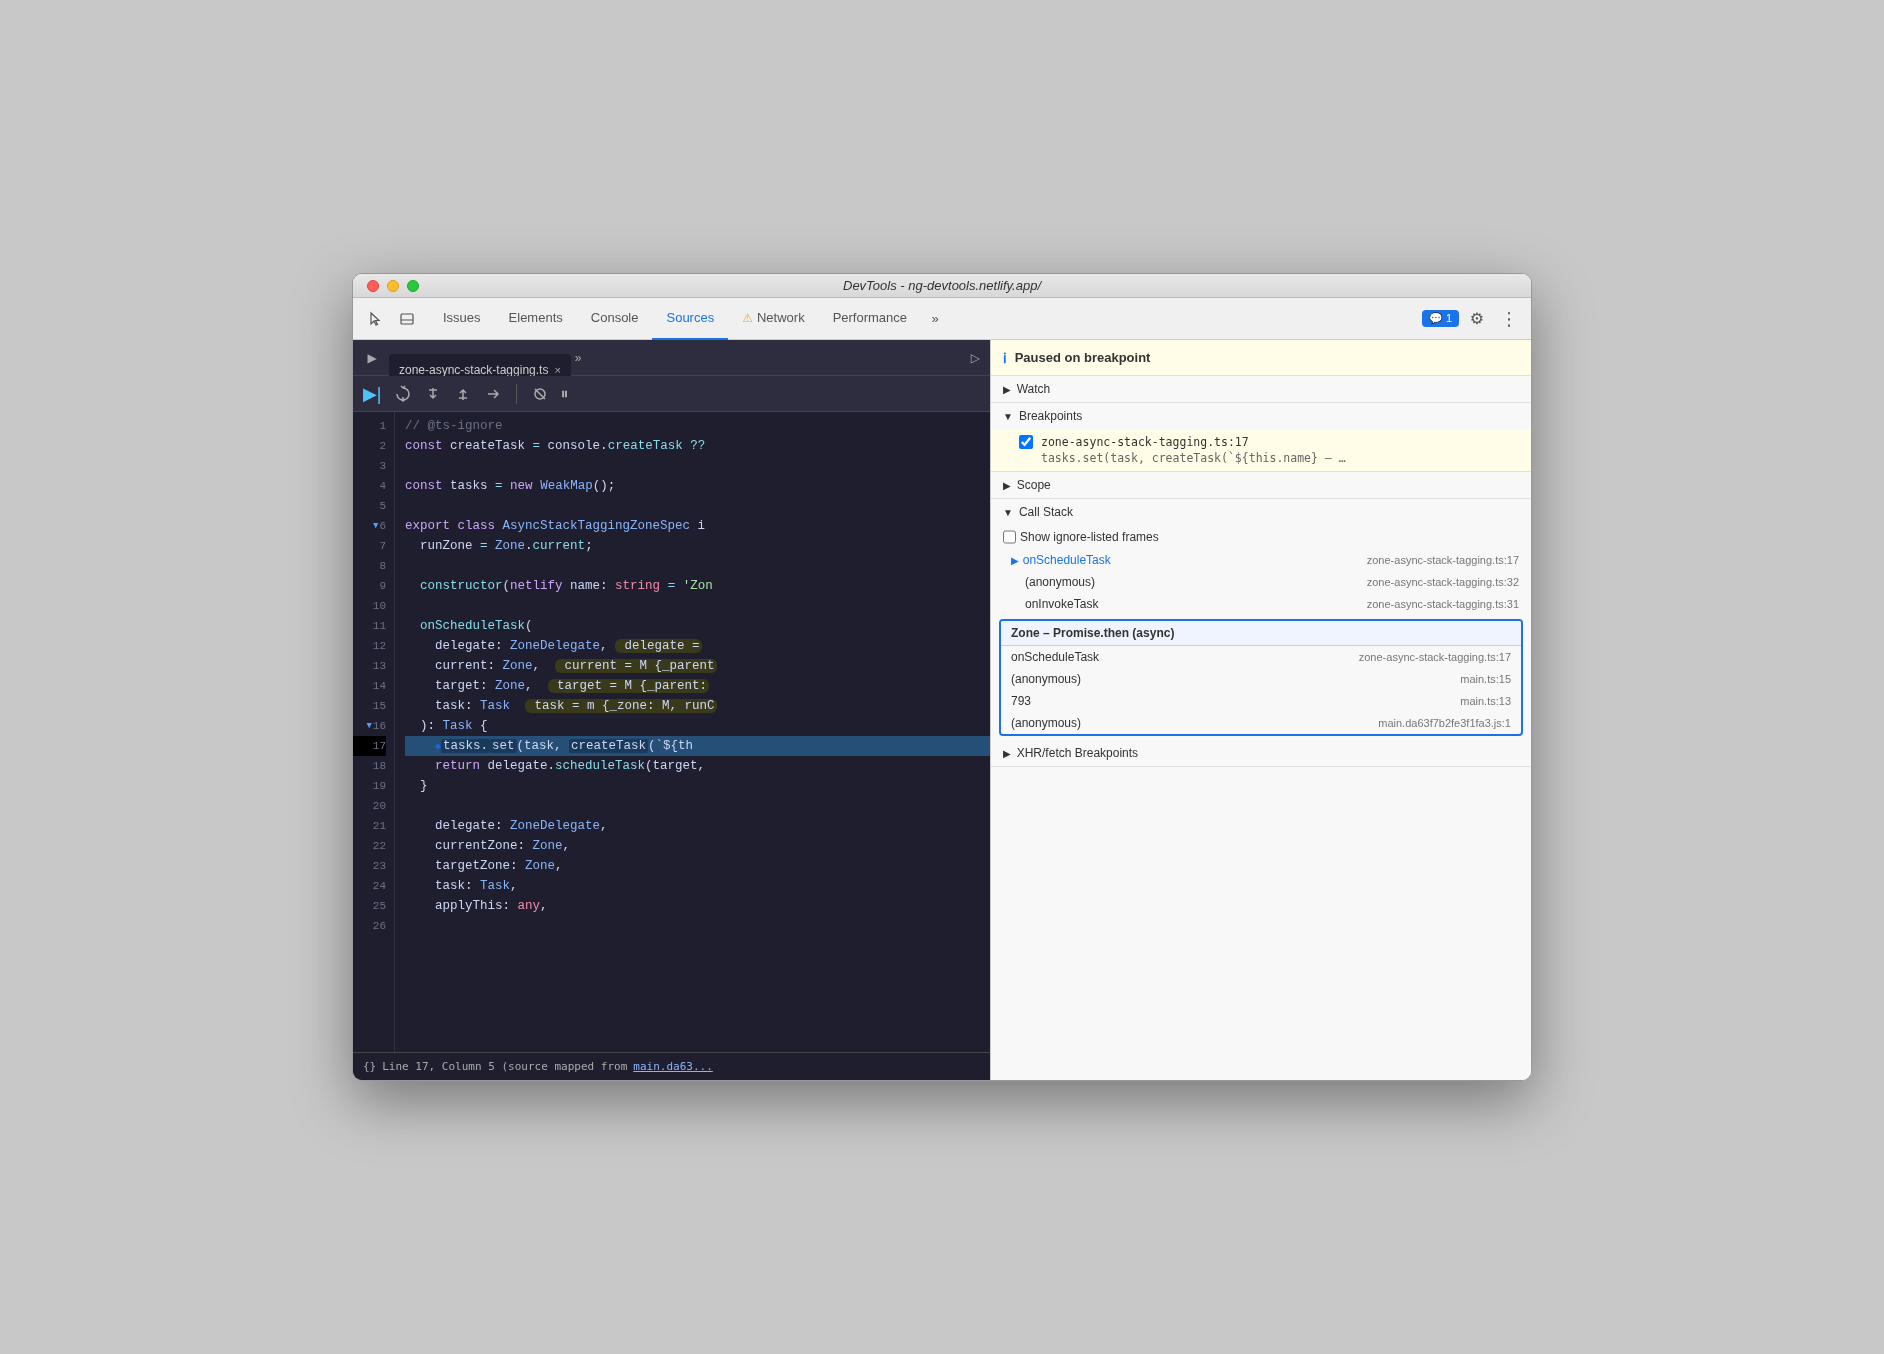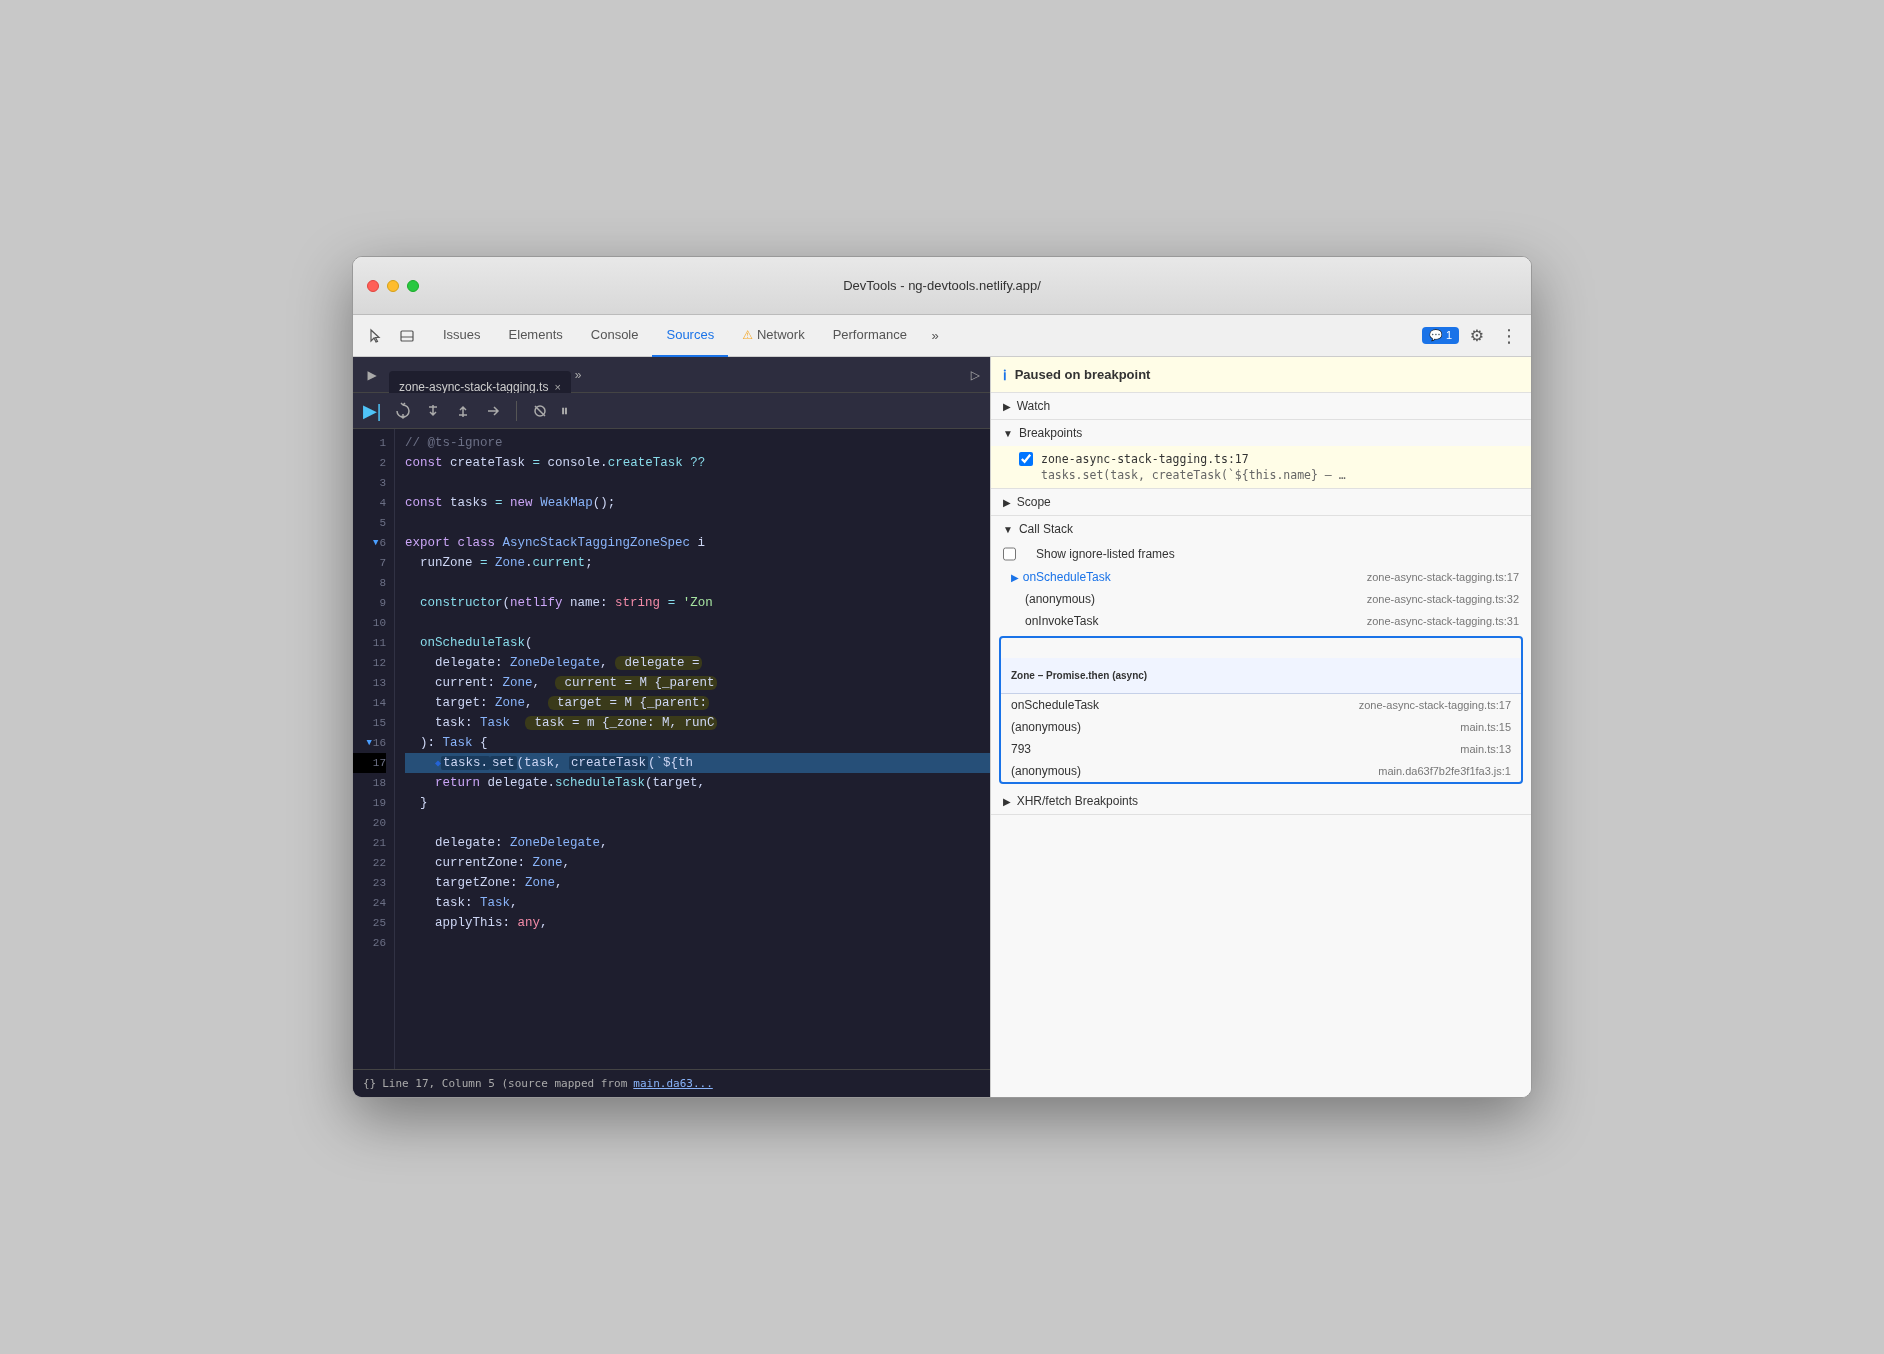--- a/index.html
+++ b/index.html
@@ -15,26 +15,27 @@
       width: 1180px;
       background: #f5f5f5;
       border-radius: 10px;
       box-shadow: 0 20px 60px rgba(0,0,0,0.4);
       overflow: hidden;
       border: 1px solid #999;
     }
     
     .title-bar {
       background: linear-gradient(180deg, #e8e8e8 0%, #d8d8d8 100%);
-      height: 58px;
+      height: 24px;
       display: flex;
       align-items: center;
       padding: 0 14px;
       border-bottom: 1px solid #bbb;
       position: relative;
+      font-style: italic;
     }
     .traffic-lights {
       display: flex;
       gap: 8px;
       align-items: center;
     }
     .traffic-light {
       width: 12px;
       height: 12px;
       border-radius: 50%;
@@ -332,21 +333,21 @@
       width: 14px;
       height: 14px;
       cursor: pointer;
     }
     .bp-filename { color: #333; font-weight: 500; }
     .bp-code { color: #666; padding-left: 22px; }
     
     .call-stack-section {}
     .ignore-frames {
       display: flex;
-      gap: 20px;
+      gap: 4px;
       padding: 5px 12px;
       font-size: 12px;
       color: #333;
     }
     .call-stack-item {
       display: flex;
       align-items: center;
       padding: 4px 12px 4px 20px;
       font-size: 12px;
       color: #333;
@@ -363,28 +364,27 @@
     }
     .call-stack-item-name { flex: 1; }
     .call-stack-item-file { color: #777; font-size: 11px; white-space: nowrap; }
     
     .async-group {
       border: 2px solid #1a73e8;
       margin: 4px 8px;
       border-radius: 4px;
     }
     .async-group-header {
-      padding: 12px 10px;
-      font-size: 10px;
+      padding: 5px 10px;
+      font-size: 12px;
       font-weight: 600;
       color: #333;
       background: #f0f4ff;
       border-bottom: 1px solid #c5d0e8;
       border-radius: 2px 2px 0 0;
-      margin-top: 20px;
     }
     .async-group-item {
       display: flex;
       align-items: center;
       padding: 4px 10px;
       font-size: 12px;
       color: #333;
       cursor: pointer;
       justify-content: space-between;
     }

